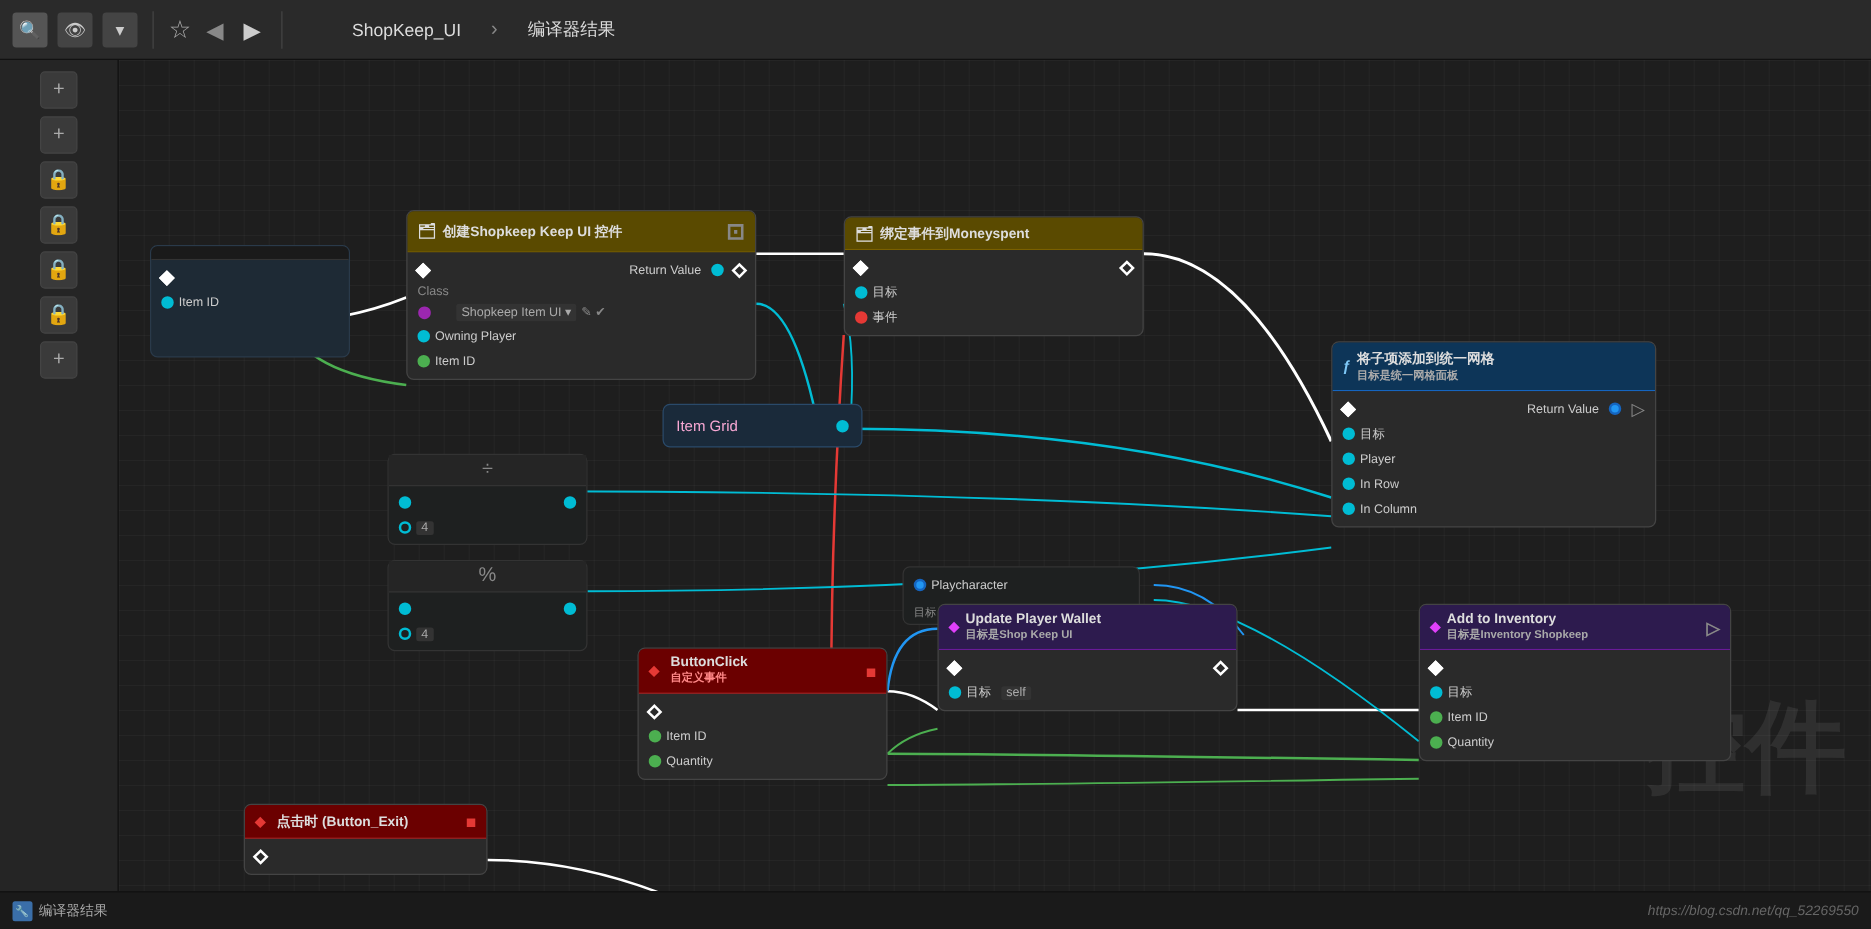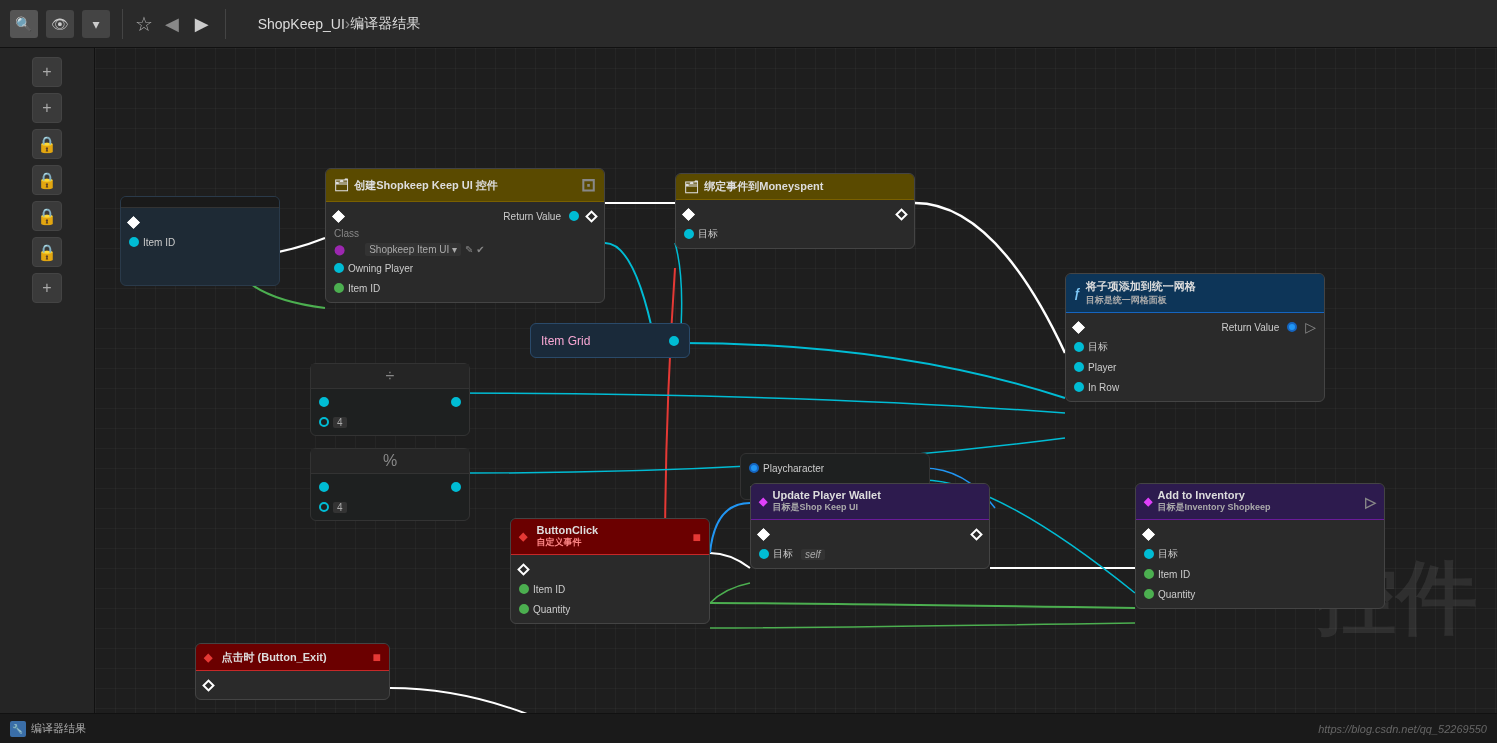--- a/index.html
+++ b/index.html
@@ -31,21 +31,21 @@
       border-radius: 3px;
       display: flex; align-items: center; justify-content: center;
       color: #ccc; font-size: 14px; cursor: pointer;
     }
     .toolbar-icon.search { background: #555; }
     .toolbar-sep { width: 1px; height: 30px; background: #444; margin: 0 4px; }
     .toolbar-star { color: #aaa; font-size: 20px; cursor: pointer; }
     .toolbar-nav { color: #888; font-size: 18px; cursor: pointer; padding: 0 4px; }
     .toolbar-nav.active { color: #ccc; }
     .breadcrumb {
-      display: flex; align-items: center; gap: 0;
+      display: flex; align-items: center; gap: 24px;
       color: #ddd; font-size: 14px;
     }
     .breadcrumb .sep { color: #888; font-size: 16px; }
 
     
     .sidebar {
       position: absolute;
       top: 48px; left: 0;
       width: 95px;
       height: calc(100% - 48px - 30px);
@@ -398,20 +398,24 @@
     </div>
     <div class="node-body">
       <div class="node-row">
         <span class="pin exec white filled"></span>
         <span class="pin exec white" style="margin-left:auto;"></span>
       </div>
       <div class="node-row">
         <span class="pin cyan filled"></span>
         <span class="pin-label">目标</span>
       </div>
+      <div class="node-row">
+        <span class="pin red filled"></span>
+        <span class="pin-label">事件</span>
+      </div>
     </div>
   </div>
 
   <div class="node node-add-grid">
     <div class="node-header header-blue">
       <span class="icon" style="color:#7ec8f7;">ƒ</span>
       <div>
         <div>将子项添加到统一网格</div>
         <div style="font-size:9px;color:#aaa;">目标是统一网格面板</div>
       </div>
@@ -428,20 +432,24 @@
         <span class="pin-label">目标</span>
       </div>
       <div class="node-row">
         <span class="pin cyan filled"></span>
         <span class="pin-label">Player</span>
       </div>
       <div class="node-row">
         <span class="pin cyan filled"></span>
         <span class="pin-label">In Row</span>
       </div>
+      <div class="node-row">
+        <span class="pin cyan filled"></span>
+        <span class="pin-label">In Column</span>
+      </div>
     </div>
   </div>
 
   <div class="node node-item-grid" style="height:35px;display:flex;align-items:center;padding:0 10px;">
     <span style="color:#f9a8d4;font-size:12px;flex:1;">Item Grid</span>
     <span class="pin cyan filled"></span>
   </div>
 
   <div class="node node-math" style="top:315px;left:215px;position:absolute;">
     <div class="math-header">÷</div>
@@ -489,21 +497,21 @@
         <span class="pin green filled"></span>
         <span class="pin-label">Item ID</span>
       </div>
       <div class="node-row">
         <span class="pin green filled"></span>
         <span class="pin-label">Quantity</span>
       </div>
     </div>
   </div>
 
-  <div class="node" style="top:405px;left:645px;width:190px;background:#1e2020;border:1px solid #333;">
+  <div class="node" style="top:405px;left:627px;width:190px;background:#1e2020;border:1px solid #333;">
     <div class="node-body">
       <div class="node-row">
         <span class="pin blue filled"></span>
         <span class="pin-label">Playcharacter</span>
       </div>
     </div>
     <div style="display:flex;align-items:center;padding:2px 8px;gap:4px;">
       <span class="pin-label" style="font-size:9px;color:#888;">目标</span>
       <span class="pin-label right" style="margin-left:auto;">Inventory Component</span>
       <span class="pin cyan filled"></span>
@@ -519,21 +527,21 @@
       </div>
     </div>
     <div class="node-body">
       <div class="node-row">
         <span class="pin exec white filled"></span>
         <span class="pin exec white" style="margin-left:auto;"></span>
       </div>
       <div class="node-row">
         <span class="pin cyan filled"></span>
         <span class="pin-label">目标</span>
-        <span style="background:#333;padding:0 4px;border-radius:2px;font-size:10px;color:#aaa;margin-left:4px;font-style:italic;">self</span>
+        <span style="background:#333;padding:0 4px;border-radius:2px;font-size:10px;color:#aaa;margin-left:4px;">self</span>
       </div>
     </div>
   </div>
 
   <div class="node node-add-inventory">
     <div class="node-header header-purple">
       <span style="color:#e040fb;">◆</span>
       <div>
         <div>Add to Inventory</div>
         <div style="font-size:9px;color:#aaa;">目标是Inventory Shopkeep</div>

